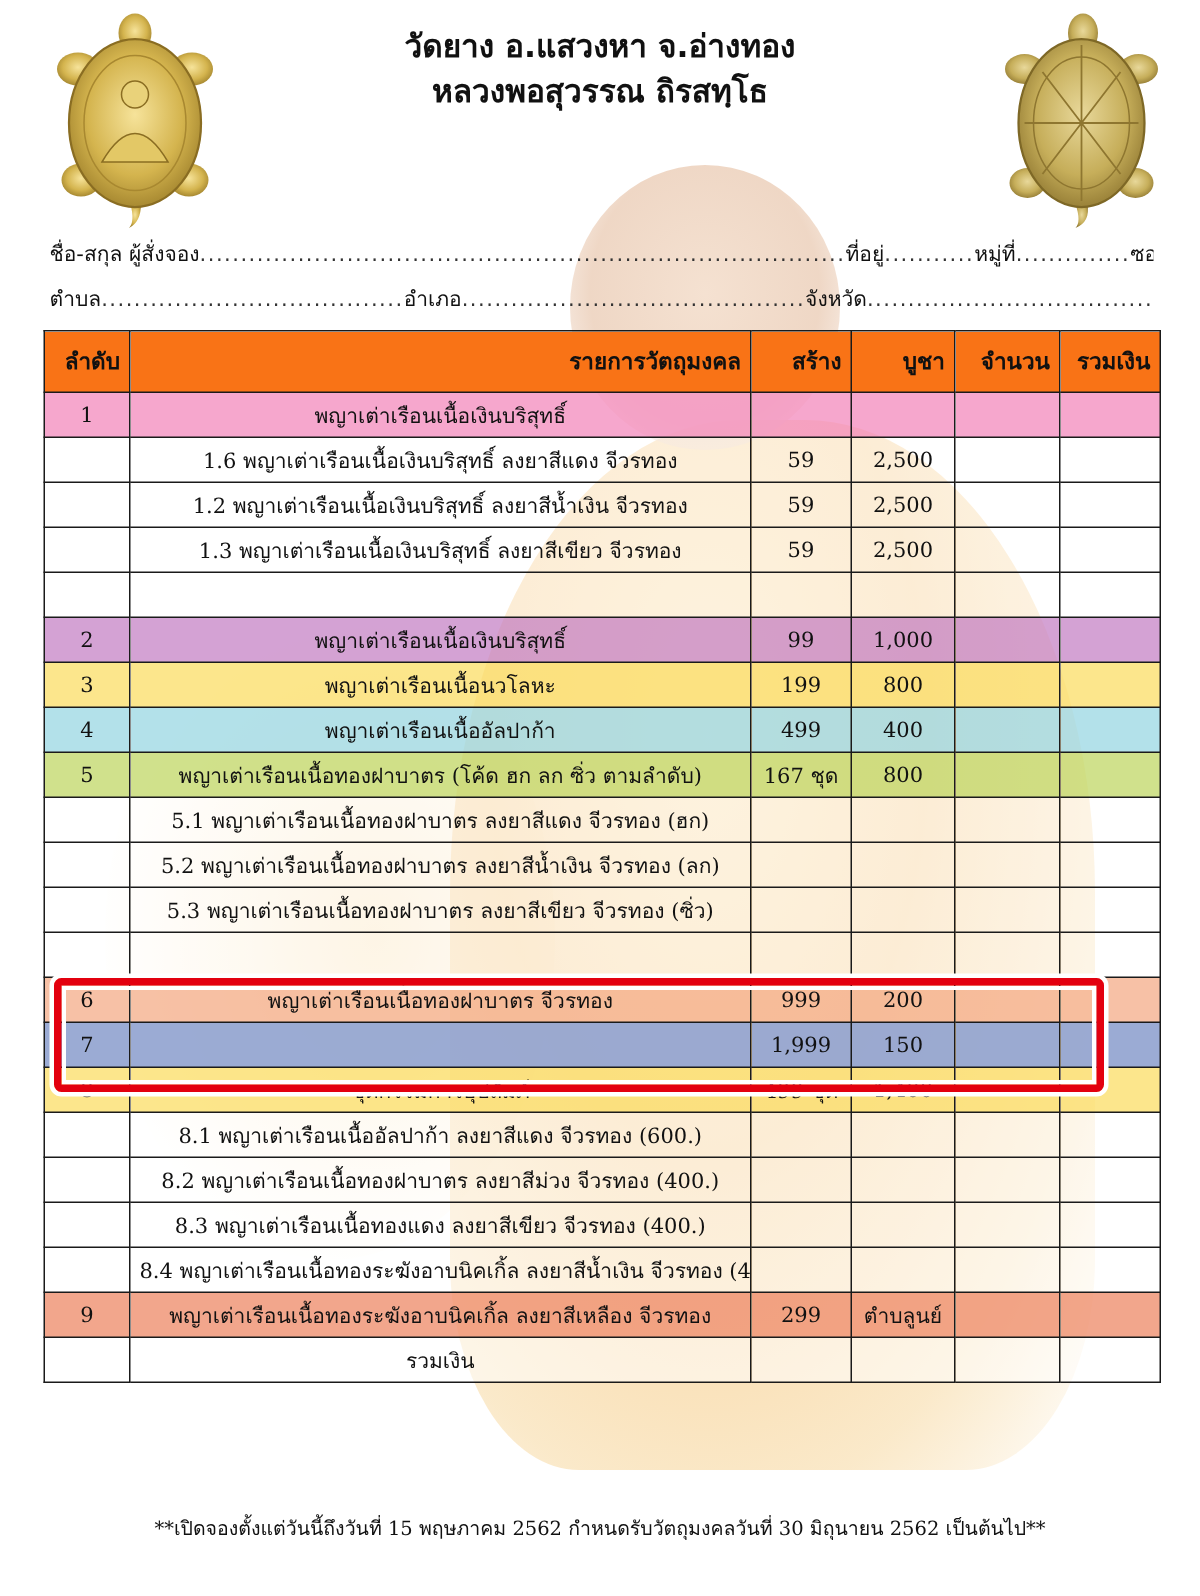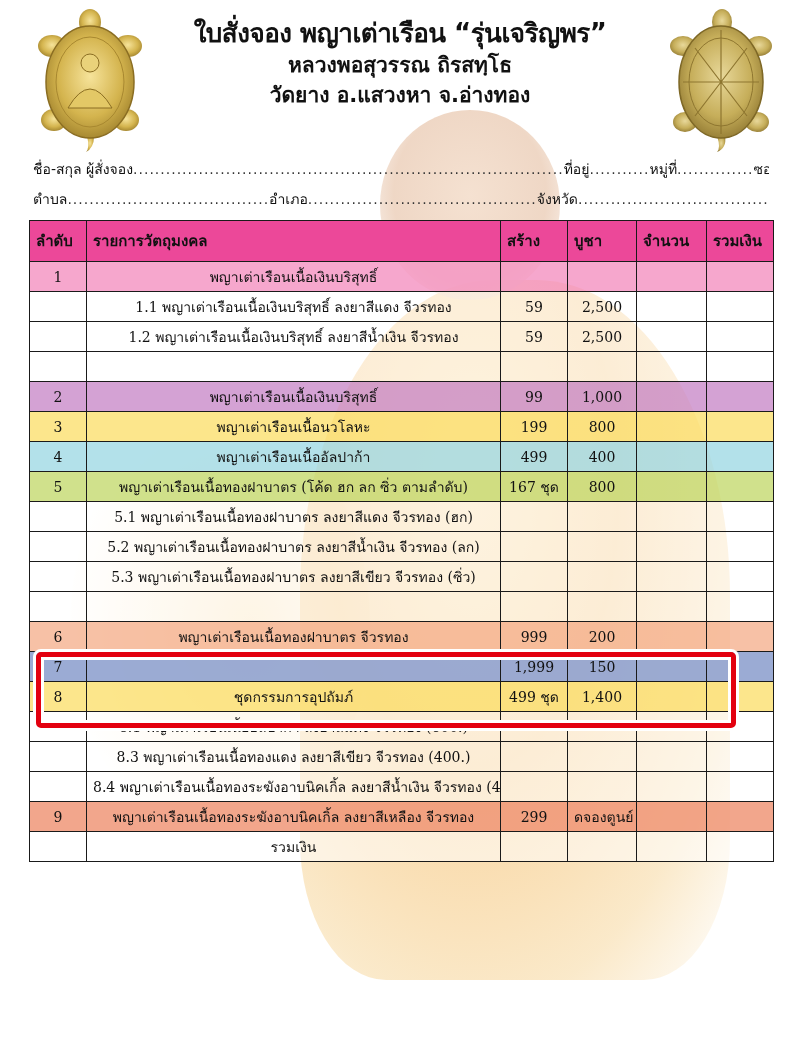--- a/index.html
+++ b/index.html
@@ -50,21 +50,21 @@
 
   table.order {
     position: absolute; left: 29px; top: 220px; width: 742px;
     border-collapse: collapse; table-layout: fixed;
     font-size: 14px;
   }
   table.order td, table.order th {
     border: 1.5px solid #1a1a1a; padding: 0 6px; height: 29px; overflow: hidden; white-space: nowrap;
   }
   table.order th {
-    background: #ec4899; font-family: "DejaVu Sans", sans-serif; font-weight: bold; font-size: 15px; height: 40px; text-align: left;
+    background: #f97316; font-family: "DejaVu Sans", sans-serif; font-weight: bold; font-size: 15px; height: 40px; text-align: right;
   }
   .c-no { width: 44px; text-align: center; }
   .c-item { width: 401px; text-align: center; }
   .c-make { width: 54px; text-align: center; }
   .c-price { width: 56px; text-align: center; }
   .c-qty { width: 57px; }
   .c-sum { width: 54px; }
   td.center { text-align: center; }
   tr.sub td { background: rgba(255,255,255,.55); }
   tr.pink td { background: rgba(244,152,196,.85); }
@@ -131,23 +131,22 @@
   <ellipse cx="94" cy="38" rx="13" ry="10" fill="url(#gold2)"></ellipse>
   <ellipse cx="20" cy="114" rx="12" ry="10" fill="url(#gold2)"></ellipse>
   <ellipse cx="92" cy="114" rx="12" ry="10" fill="url(#gold2)"></ellipse>
   <path d="M52 128 Q56 140 52 144 Q62 140 60 128 Z" fill="url(#gold2)"></path>
   <ellipse cx="56" cy="74" rx="42" ry="56" fill="url(#gold2)" stroke="#7e6826" stroke-width="1.5"></ellipse>
   <path d="M30 40 L82 108 M82 40 L30 108 M56 22 L56 126 M18 74 L94 74" stroke="#8e7630" stroke-width="1.2" fill="none"></path>
   <ellipse cx="56" cy="74" rx="32" ry="44" fill="none" stroke="#8e7630" stroke-width="1"></ellipse>
 </svg>
 
 <div class="title-block">
-  <div class="title">ใบสั่งจอง พญาเต่าเรือน “รุ่นเจริญพร”</div>
+  <div class="subtitle">วัดยาง อ.แสวงหา จ.อ่างทอง</div>
   <div class="subtitle">หลวงพอสุวรรณ   ถิรสทฺโธ</div>
-  <div class="subtitle">วัดยาง อ.แสวงหา จ.อ่างทอง</div>
 </div>
 
 <div class="form-line" style="top:158px;">
   <span class="lbl">ชื่อ-สกุล ผู้สั่งจอง</span><span class="dots">...............................................................................</span><span class="lbl">ที่อยู่</span><span class="dots">...........</span><span class="lbl">หมู่ที่</span><span class="dots">..............</span><span class="lbl">ซอย</span>
 </div>
 <div class="form-line" style="top:188px;">
   <span class="lbl">ตำบล</span><span class="dots">.....................................</span><span class="lbl">อำเภอ</span><span class="dots">..........................................</span><span class="lbl">จังหวัด</span><span class="dots">.........................................</span>
 </div>
 
 <table class="order">
@@ -165,29 +164,37 @@
       <tr class="pink">
         <td class="c-no center"><span>1</span></td>
         <td class="c-item"><span>พญาเต่าเรือนเนื้อเงินบริสุทธิ์</span></td>
         <td class="c-make center"><span></span></td>
         <td class="c-price center"><span></span></td>
         <td class="c-qty"></td>
         <td class="c-sum"></td>
       </tr>
       <tr class="sub">
         <td class="c-no center"><span></span></td>
-        <td class="c-item"><span>1.1 พญาเต่าเรือนเนื้อเงินบริสุทธิ์ ลงยาสีแดง จีวรทอง</span></td>
+        <td class="c-item"><span>1.6 พญาเต่าเรือนเนื้อเงินบริสุทธิ์ ลงยาสีแดง จีวรทอง</span></td>
         <td class="c-make center"><span>59</span></td>
         <td class="c-price center"><span>2,500</span></td>
         <td class="c-qty"></td>
         <td class="c-sum"></td>
       </tr>
       <tr class="sub">
         <td class="c-no center"><span></span></td>
         <td class="c-item"><span>1.2 พญาเต่าเรือนเนื้อเงินบริสุทธิ์ ลงยาสีน้ำเงิน จีวรทอง</span></td>
+        <td class="c-make center"><span>59</span></td>
+        <td class="c-price center"><span>2,500</span></td>
+        <td class="c-qty"></td>
+        <td class="c-sum"></td>
+      </tr>
+      <tr class="sub">
+        <td class="c-no center"><span></span></td>
+        <td class="c-item"><span>1.3 พญาเต่าเรือนเนื้อเงินบริสุทธิ์ ลงยาสีเขียว จีวรทอง</span></td>
         <td class="c-make center"><span>59</span></td>
         <td class="c-price center"><span>2,500</span></td>
         <td class="c-qty"></td>
         <td class="c-sum"></td>
       </tr>
       <tr class="sub">
         <td class="c-no center"><span></span></td>
         <td class="c-item"><span></span></td>
         <td class="c-make center"><span></span></td>
         <td class="c-price center"><span></span></td>
@@ -285,49 +292,58 @@
       <tr class="sub">
         <td class="c-no center"><span></span></td>
         <td class="c-item"><span>8.1 พญาเต่าเรือนเนื้ออัลปาก้า ลงยาสีแดง จีวรทอง (600.)</span></td>
         <td class="c-make center"><span></span></td>
         <td class="c-price center"><span></span></td>
         <td class="c-qty"></td>
         <td class="c-sum"></td>
       </tr>
       <tr class="sub">
         <td class="c-no center"><span></span></td>
+        <td class="c-item"><span>8.2 พญาเต่าเรือนเนื้อทองฝาบาตร ลงยาสีม่วง จีวรทอง (400.)</span></td>
+        <td class="c-make center"><span></span></td>
+        <td class="c-price center"><span></span></td>
+        <td class="c-qty"></td>
+        <td class="c-sum"></td>
+      </tr>
+      <tr class="sub">
+        <td class="c-no center"><span></span></td>
         <td class="c-item"><span>8.3 พญาเต่าเรือนเนื้อทองแดง ลงยาสีเขียว จีวรทอง (400.)</span></td>
         <td class="c-make center"><span></span></td>
         <td class="c-price center"><span></span></td>
         <td class="c-qty"></td>
         <td class="c-sum"></td>
       </tr>
       <tr class="sub">
         <td class="c-no center"><span></span></td>
         <td class="c-item"><span>8.4 พญาเต่าเรือนเนื้อทองระฆังอาบนิคเกิ้ล ลงยาสีน้ำเงิน จีวรทอง (400.)</span></td>
         <td class="c-make center"><span></span></td>
         <td class="c-price center"><span></span></td>
         <td class="c-qty"></td>
         <td class="c-sum"></td>
       </tr>
       <tr class="salmon">
         <td class="c-no center"><span>9</span></td>
         <td class="c-item"><span>พญาเต่าเรือนเนื้อทองระฆังอาบนิคเกิ้ล ลงยาสีเหลือง จีวรทอง</span></td>
         <td class="c-make center"><span>299</span></td>
-        <td class="c-price center"><span>ดจองตูนย์</span></td>
+        <td class="c-price center"><span>ตำบลูนย์</span></td>
         <td class="c-qty"></td>
         <td class="c-sum"></td>
       </tr>
       <tr class="sub">
         <td class="c-no center"><span></span></td>
         <td class="c-item center"><span>รวมเงิน</span></td>
         <td class="c-make center"><span></span></td>
         <td class="c-price center"><span></span></td>
         <td class="c-qty"></td>
         <td class="c-sum"></td>
       </tr>
     </tbody>
 </table>
 
 <div class="highlight-box"></div>
 
 <div class="footer">
+  <div>**เปิดจองตั้งแต่วันนี้ถึงวันที่ 15 พฤษภาคม 2562 กำหนดรับวัตถุมงคลวันที่ 30 มิถุนายน 2562 เป็นต้นไป**</div>
 </div>
 
 </body></html>

